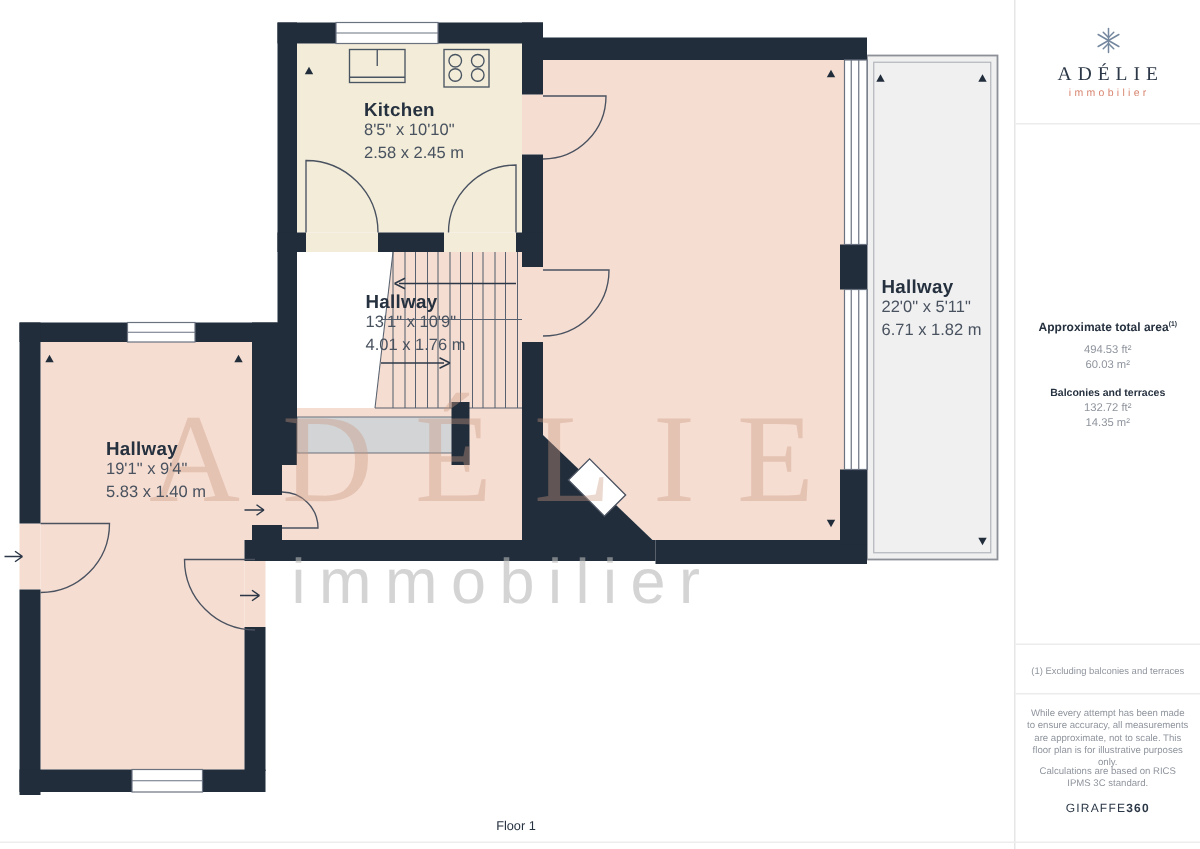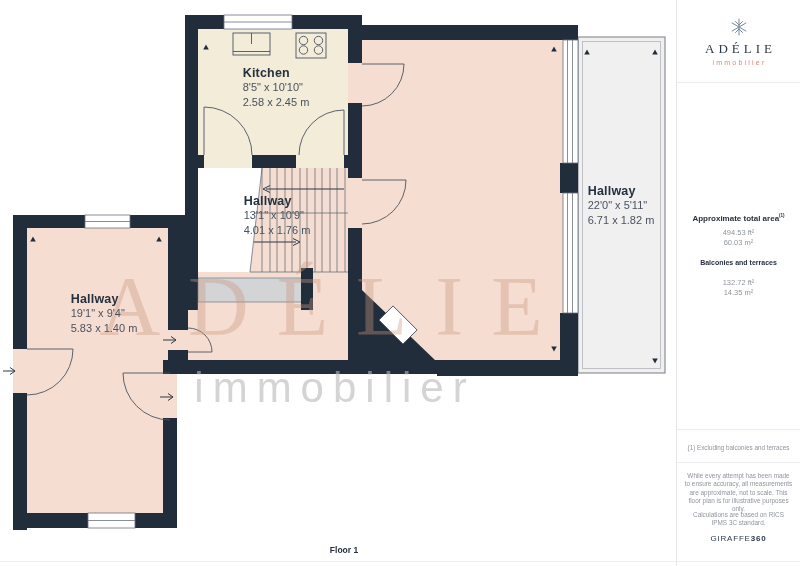--- a/index.html
+++ b/index.html
@@ -16,21 +16,21 @@
   
   .room-label{position:absolute;transform:translateX(-50%);text-align:left;color:#26313f;white-space:nowrap;}
   .rname{font-size:12.5px;font-weight:bold;letter-spacing:.2px;}
   .rdim{font-size:11px;color:#49525f;line-height:14.5px;}
   .lbl-kitchen{left:276px;top:66px;}
   .lbl-hall-mid{left:277px;top:194px;}
   .lbl-living{left:476px;top:168px;}
   .lbl-balcony{left:621px;top:184px;}
   .lbl-hall-left{left:104px;top:292px;}
   .floor-label{position:absolute;left:336px;top:545px;transform:translateX(-50%);
-               font-size:8.5px;font-weight:bold;color:#26313f;padding-left:16px;}
+               font-size:8.5px;font-weight:normal;color:#26313f;padding-left:16px;}
   
   .sidebar{position:absolute;left:676px;top:0;width:123px;height:566px;background:#fff;
            border-left:1px solid #e6e6e8;}
   .brand{position:absolute;top:0;left:0;right:0;height:82px;border-bottom:1px solid #ececee;
          display:flex;flex-direction:column;align-items:center;justify-content:center;}
   .brand-name{font-family:"Liberation Serif",serif;font-size:13px;letter-spacing:4px;
               padding-left:4px;color:#2c3847;margin-top:4px;}
   .brand-tagline{font-size:7px;letter-spacing:2.2px;padding-left:2px;color:#d98570;margin-top:2px;}
   .area-block{position:absolute;top:213px;left:0;right:0;text-align:center;}
   .area-heading{font-size:8px;font-weight:bold;color:#26313f;}
@@ -235,21 +235,21 @@
       <div class="brand-tagline">immobilier</div>
     </div>
 
     <div class="area-block">
       <div class="area-heading">
         <span>Approximate total area</span><sup>(1)</sup>
       </div>
       <div class="area-val" style="margin-top:5px;">494.53 ft²</div>
       <div class="area-val">60.03 m²</div>
       <div class="balc-heading">Balconies and terraces</div>
-      <div class="area-val" style="margin-top:12px;">132.72 ft²</div>
+      <div class="area-val" style="margin-top:1px;">132.72 ft²</div>
       <div class="area-val">14.35 m²</div>
     </div>
 
     <div class="sb-divider" style="top:429px;"></div>
     <div class="footnote">(1) Excluding balconies and terraces</div>
     <div class="sb-divider" style="top:462px;"></div>
 
     <div class="disclaimer">While every attempt has been made to ensure accuracy, all measurements are approximate, not to scale. This floor plan is for illustrative purposes only.</div>
     <div class="standard">Calculations are based on RICS IPMS 3C standard.</div>
 

